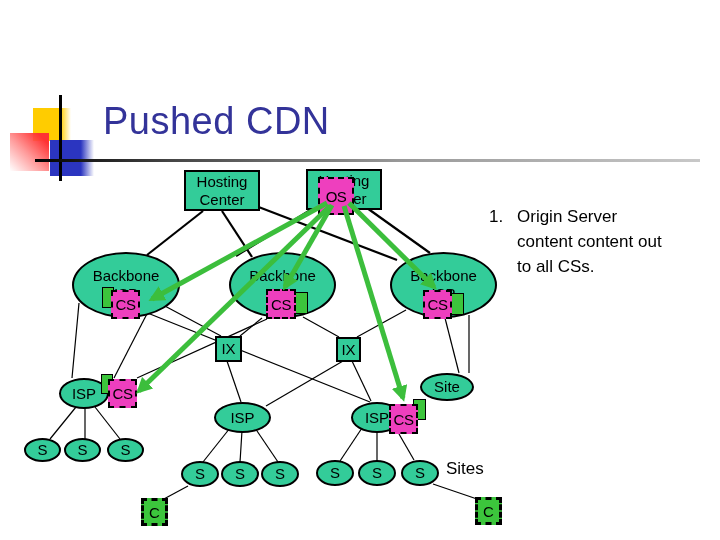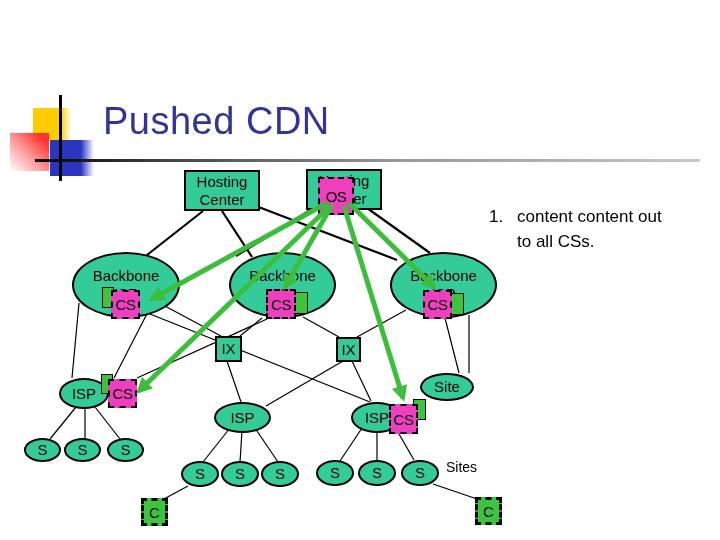--- a/index.html
+++ b/index.html
@@ -25,21 +25,21 @@
   .node{position:absolute;background:#33CC99;border:2px solid #000;box-sizing:border-box;
         text-align:center;font-size:15px;line-height:18px;z-index:2;
         display:flex;flex-direction:column;justify-content:center;}
   .ell{border-radius:50%;}
   .cs{position:absolute;background:#EE3FBE;border:2px dashed #000;box-sizing:border-box;
       text-align:center;font-size:15px;z-index:4;display:flex;align-items:center;justify-content:center;
       letter-spacing:-0.5px;}
   .tab{position:absolute;background:#3CC53C;border:1px solid #000;box-sizing:border-box;z-index:3;}
   .client{position:absolute;background:#3CC53C;border:3px dashed #000;box-sizing:border-box;
       font-size:15px;z-index:4;display:flex;align-items:center;justify-content:center;}
-  .caption{position:absolute;font-size:14px;z-index:4;}
+  .caption{position:absolute;font-size:17px;z-index:4;}
   
   #note{left:489px;top:184px;width:210px;display:flex;font-size:17px;line-height:25px;z-index:4;}
   #note .num{width:28px;}
 </style>
 </head>
 <body>
 
 <div id="slide">
 
   <div class="abs logo-sq" id="logo-yellow"></div>
@@ -202,18 +202,19 @@
       <line x1="332" y1="205" x2="285" y2="287" marker-end="url(#ah)"></line>
       <line x1="349" y1="203" x2="434" y2="287" marker-end="url(#ah)"></line>
       <line x1="330" y1="206" x2="139" y2="391" marker-end="url(#ah)"></line>
       <line x1="344" y1="206" x2="403" y2="398" marker-end="url(#ah)"></line>
     </g>
   </svg>
 
   <div class="abs" id="note">
     <div class="num">1.</div>
     <div>
+      <div>Origin Server</div>
       <div>content content out</div>
       <div>to all CSs.</div>
     </div>
   </div>
 
 </div>
 
 </body></html>

